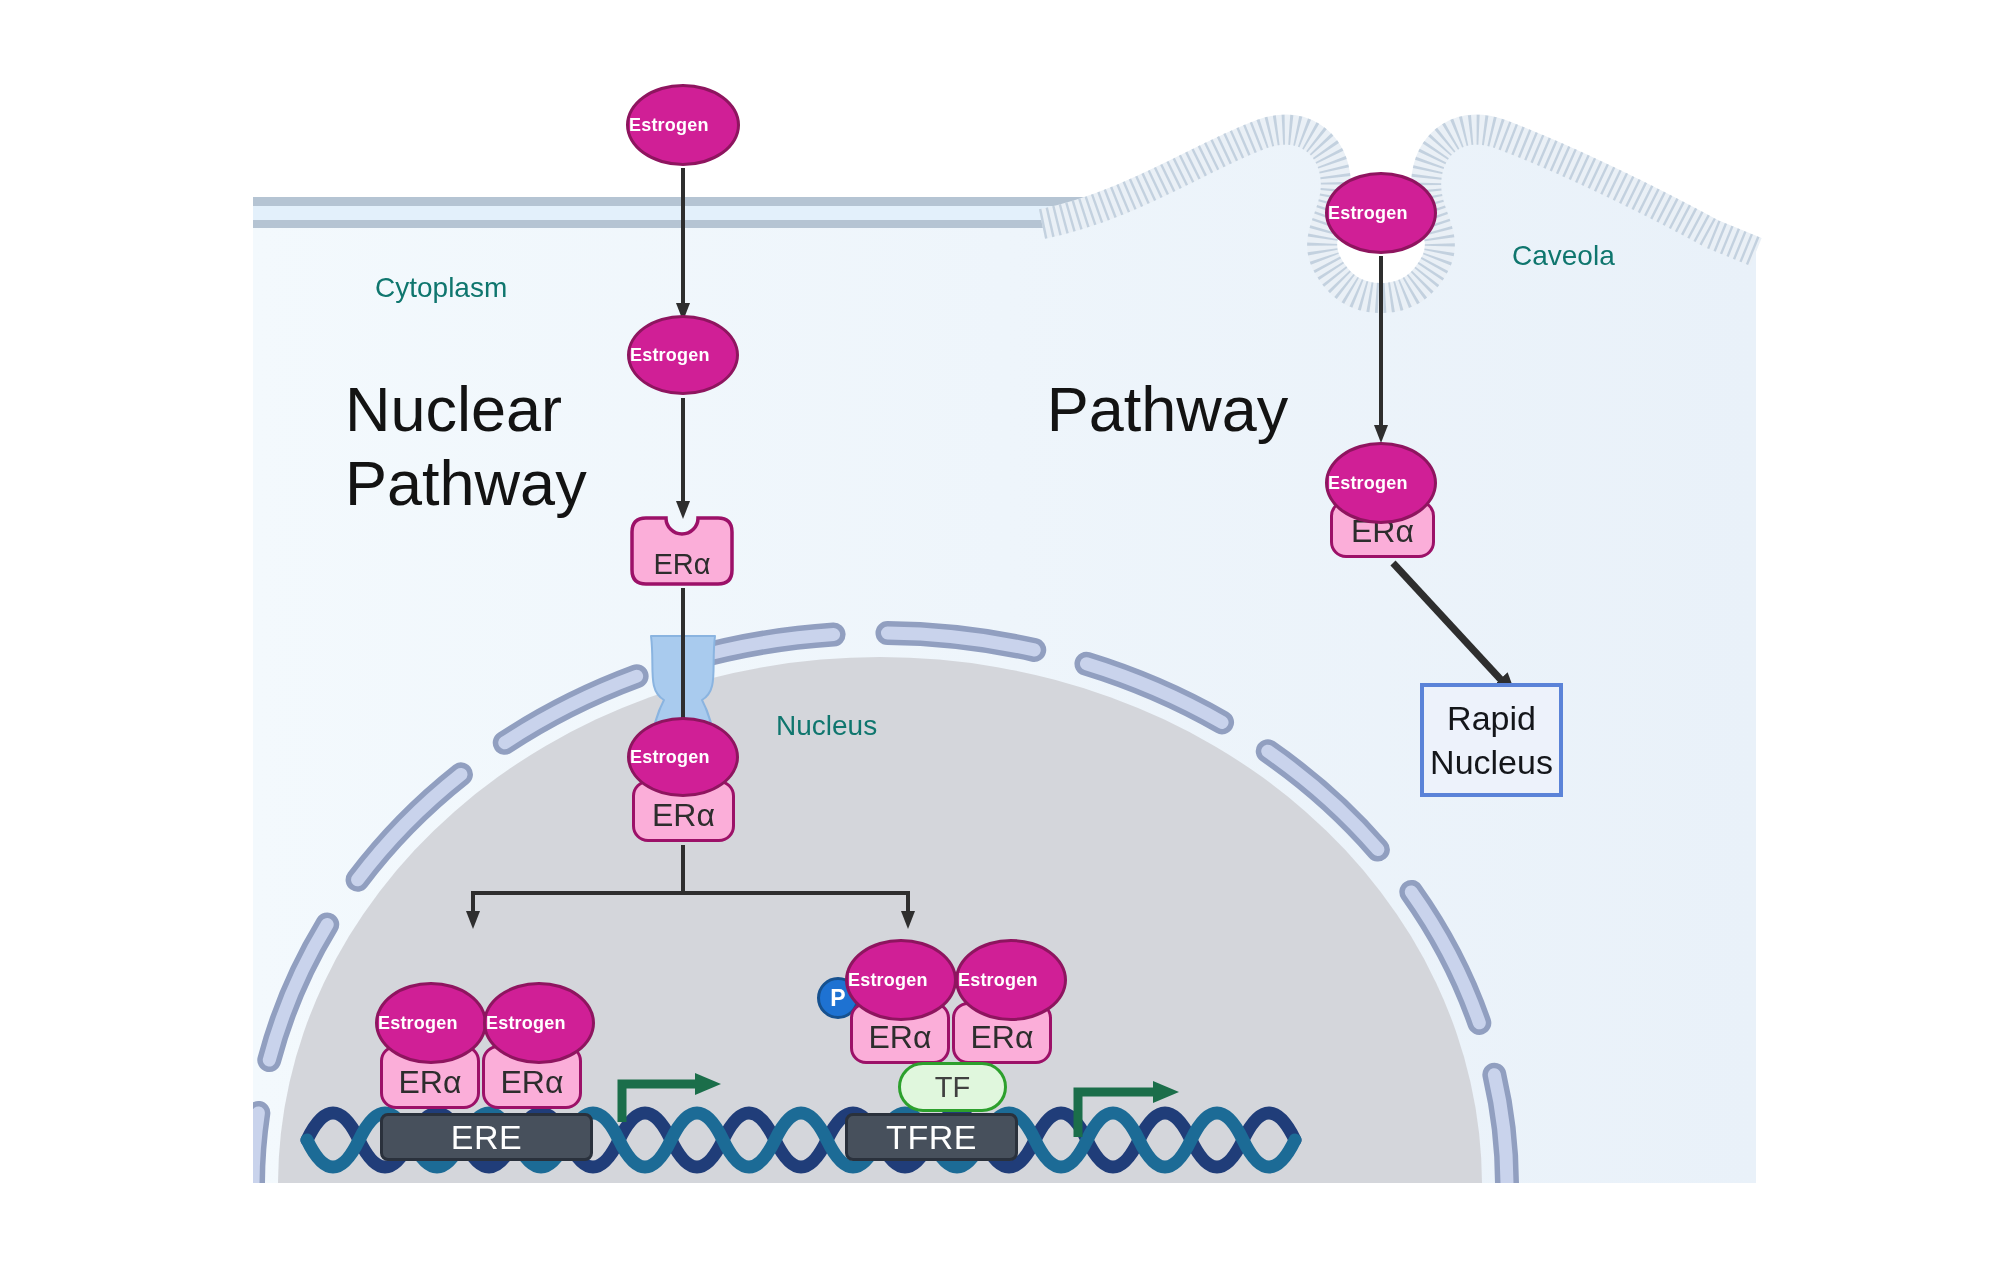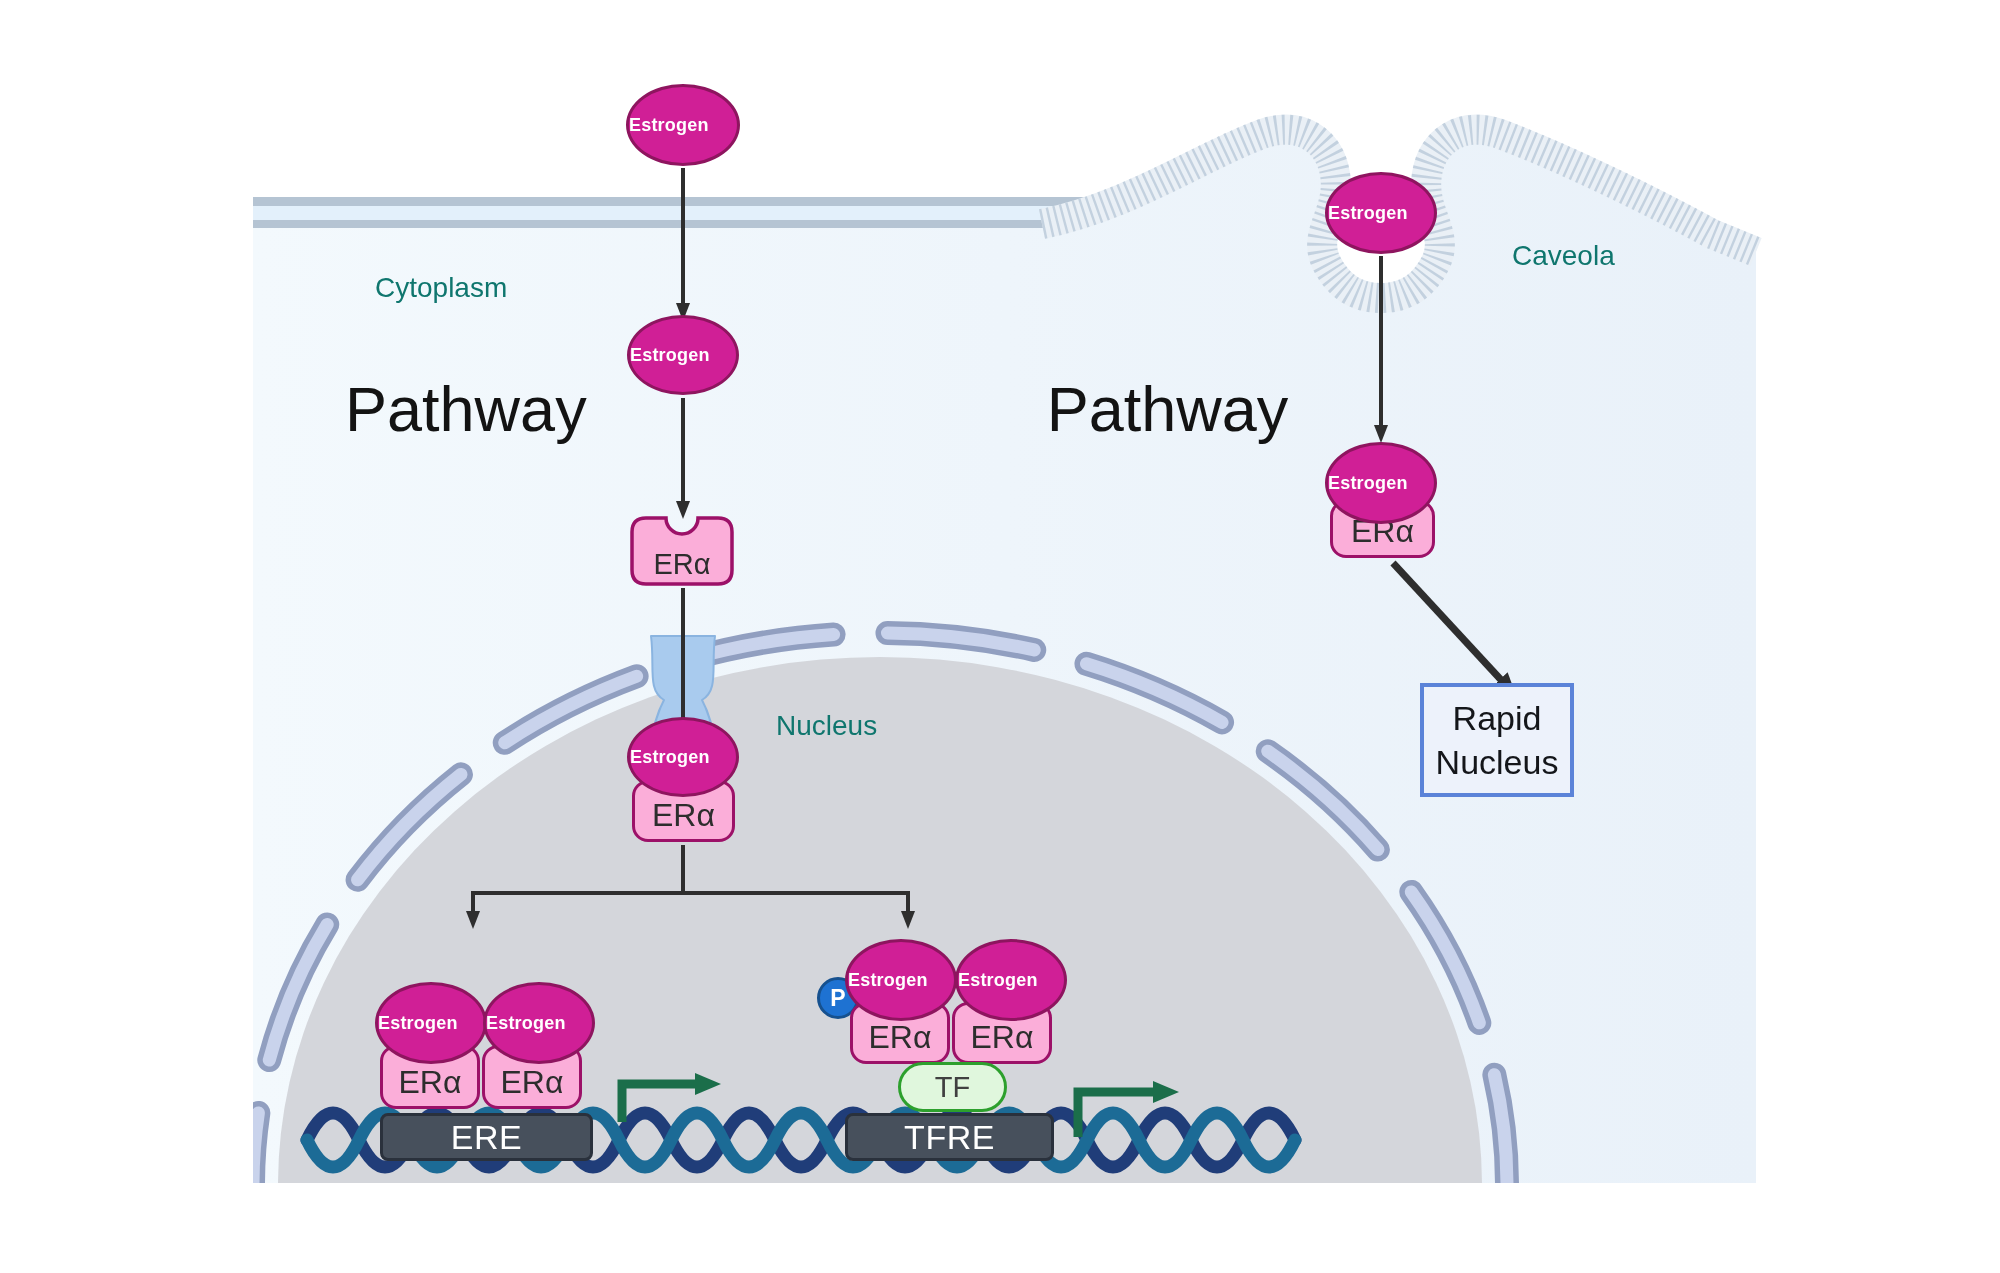--- a/index.html
+++ b/index.html
@@ -132,20 +132,21 @@
       <path d="M622 1122 V1084 H697" marker-end="url(#arrowG)"></path>
       <path d="M1078 1137 V1092 H1155" marker-end="url(#arrowG)"></path>
     </g>
   </svg>
 
   <div class="region-label abs" style="left:357px;top:272px;margin-left:18px;">Cytoplasm</div>
   <div class="region-label abs" style="left:776px;top:710px;">Nucleus</div>
   <div class="region-label abs" style="left:1512px;top:240px;">Caveola</div>
 
   <div class="title" style="left:345px;top:372px;">
+    <div>Nuclear</div>
     <div>Pathway</div>
   </div>
   <div class="title center" style="left:995px;top:372px;width:345px;">
     <div>Pathway</div>
   </div>
 
   <div class="estrogen" style="left:626px;top:84px;width:114px;height:82px;">
     <span>Estrogen</span>
   </div>
 
@@ -194,33 +195,33 @@
   </div>
   <div class="estrogen" style="left:845px;top:939px;width:112px;height:82px;">
     <span>Estrogen</span>
   </div>
   <div class="estrogen" style="left:955px;top:939px;width:112px;height:82px;">
     <span>Estrogen</span>
   </div>
   <div class="tf" style="left:898px;top:1062px;width:109px;height:50px;">
     <span>TF</span>
   </div>
-  <div class="rebox" style="left:845px;top:1113px;width:209px;height:48px;">
+  <div class="rebox" style="left:845px;top:1113px;width:173px;height:48px;">
     <span>TFRE</span>
   </div>
 
   <div class="estrogen" style="left:1325px;top:172px;width:112px;height:82px;">
     <span>Estrogen</span>
   </div>
 
   <div class="era" style="left:1330px;top:500px;width:105px;height:58px;">
     <span>ERα</span>
   </div>
   <div class="estrogen" style="left:1325px;top:442px;width:112px;height:82px;">
     <span>Estrogen</span>
   </div>
 
-  <div class="rapid" style="left:1420px;top:683px;width:154px;height:114px;">
+  <div class="rapid" style="left:1420px;top:683px;width:143px;height:114px;">
     <div>Rapid</div>
     <div>Nucleus</div>
   </div>
 
 </div>
 
 </body></html>

